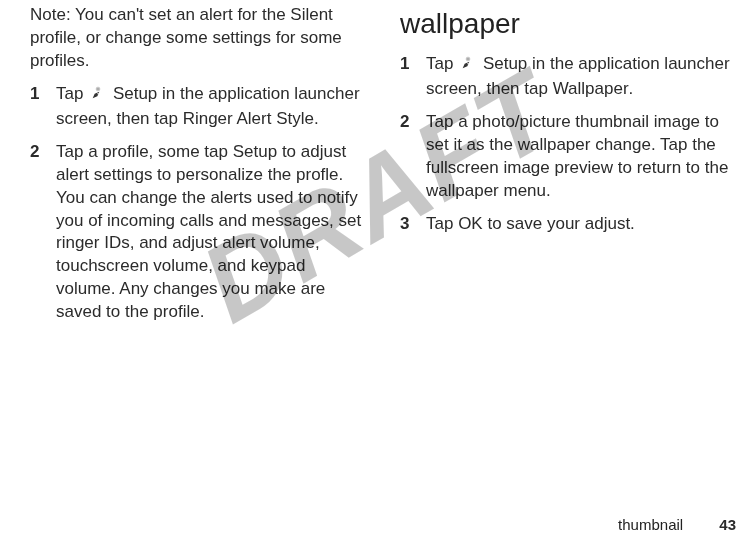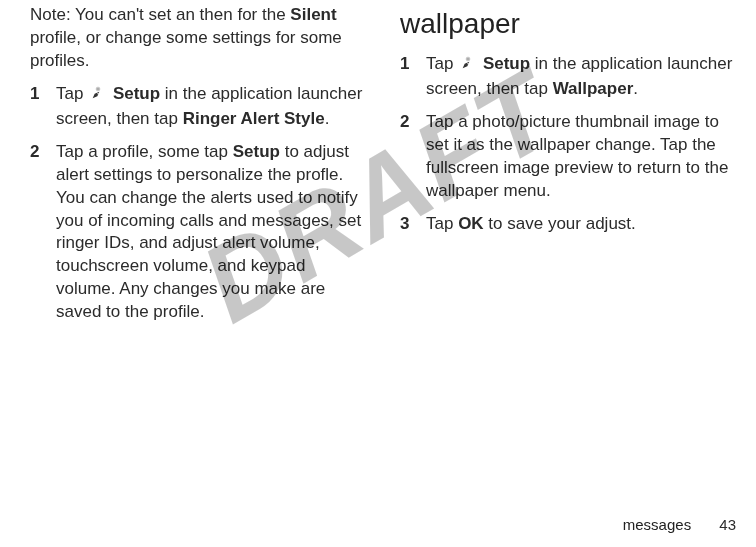--- a/index.html
+++ b/index.html
@@ -34,21 +34,21 @@
   .col {
     flex: 1;
     min-width: 0;
   }
   .para {
     font-size: 17px;
     line-height: 1.35;
     margin-bottom: 10px;
   }
   .bold { font-weight: 400; font-family: Arial, sans-serif; }
-  .cond-bold { font-weight: 700; font-family: "Arial Narrow", Arial, sans-serif; font-stretch: condensed; }
+  .cond-bold { font-weight: 400; font-family: "Arial Narrow", Arial, sans-serif; font-stretch: condensed; }
   .heading {
     font-size: 28px;
     font-weight: 400;
     margin-bottom: 10px;
     color: #222;
   }
   .step {
     display: flex;
     margin-bottom: 10px;
     font-size: 17px;
@@ -67,32 +67,32 @@
     vertical-align: -2px;
     margin: 0 2px;
   }
   .footer {
     position: absolute;
     right: 20px;
     bottom: 12px;
     font-size: 15px;
   }
   .footer .sec { color: #222; }
-  .footer .pg { font-weight: 400; margin-left: 24px; }
+  .footer .pg { font-weight: 700; margin-left: 32px; }
 </style>
 </head>
 <body>
 
 <div class="watermark">DRAFT</div>
 
 <div class="columns">
 
   <div class="col">
     <p class="para">
-      <span class="bold">Note:</span><span> You can't set an then for the </span><span class="cond-bold">Silent</span><span> profile, or change some settings for some profiles.</span>
+      <span class="bold">Note:</span><span> You can't set an alert for the </span><span class="cond-bold">Silent</span><span> profile, or change some settings for some profiles.</span>
     </p>
 
     <div class="step">
       <div class="step-num">1</div>
       <div class="step-body">
         <span>Tap </span><span class="gear-icon"><svg width="16" height="16" viewBox="0 0 24 24">
               <path fill="#333" d="M4 20l3-7 7-3-3 7zM11 13a1 1 0 102 0 1 1 0 00-2 0z"></path>
               <path fill="#333" d="M12 2l1 2 2-1-1 2 2 1-2 1 1 2-2-1-1 2-1-2-2 1 1-2-2-1 2-1-1-2 2 1z" opacity=".4"></path>
             </svg></span> <span class="cond-bold">Setup</span><span> in the application launcher screen, then tap </span><span class="cond-bold">Ringer Alert Style</span><span>.</span>
       </div>
@@ -130,15 +130,15 @@
       <div class="step-body">
         <span>Tap </span><span class="cond-bold">OK</span><span> to save your adjust.</span>
       </div>
     </div>
 
   </div>
 
 </div>
 
 <div class="footer">
-  <span class="sec">messages</span>
+  <span class="sec">thumbnail</span>
   <span class="pg">43</span>
 </div>
 
 </body></html>

